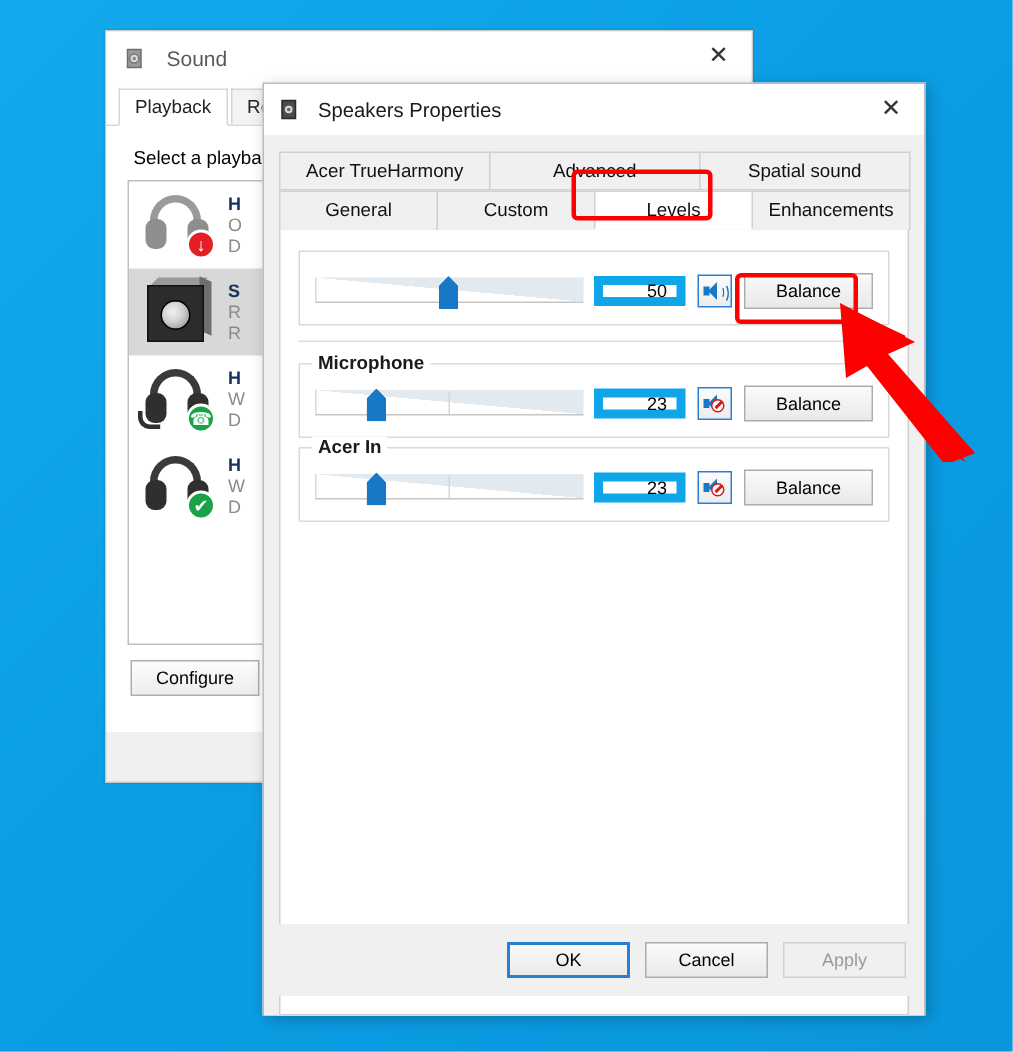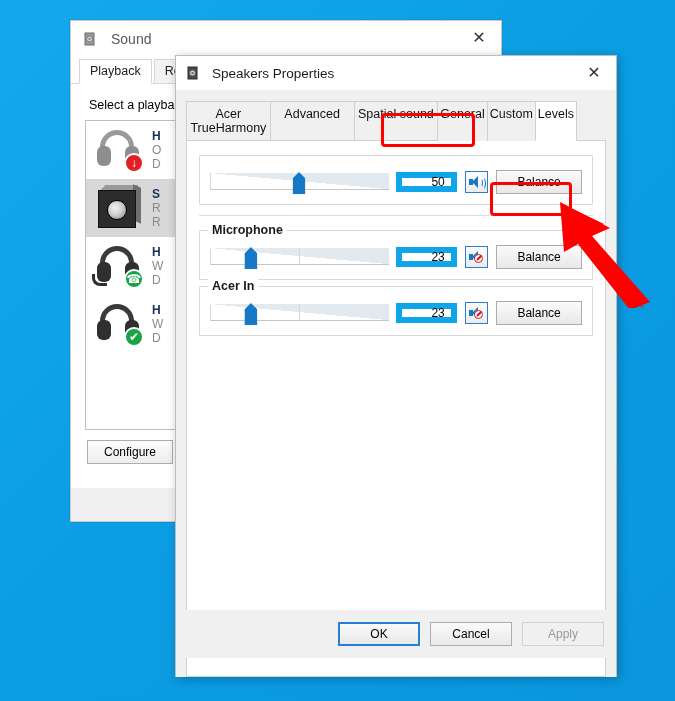--- a/index.html
+++ b/index.html
@@ -229,21 +229,21 @@
     background: #f0f0f0;
     padding: 10px 10px 0 10px;
     height: 586px;
     box-sizing: border-box;
     display: flex;
     flex-direction: column;
   }
   
   #props-tabs {
     display: flex;
-    flex-direction: row;
+    flex-direction: column;
     margin-bottom: -1px;
     position: relative;
     z-index: 3;
   }
   .tab-row { display: flex; }
   .ptab {
     flex: 1;
     text-align: center;
     font-size: 12.5px;
     padding: 5px 2px 5px 2px;
@@ -400,21 +400,21 @@
     margin: 10px 0 14px 0;
   }
   
   #props-buttons {
     display: flex;
     justify-content: flex-end;
     gap: 10px;
     padding: 12px 12px 12px 0;
     background: #f0f0f0;
     position: absolute;
-    left: 0; right: 0; bottom: 18px;
+    left: 0; right: 0; bottom: 12px;
     box-sizing: border-box;
   }
   .dlg-btn {
     width: 82px; height: 24px;
     font-size: 12px;
     background: linear-gradient(#fafafa,#e9e9e9);
     border: 1px solid #acacac;
     font-family: "Liberation Sans", sans-serif;
     color: #000;
   }
@@ -552,20 +552,21 @@
     <div id="props-tabs">
       <div class="tab-row top">
         <div class="ptab">Acer TrueHarmony</div>
         <div class="ptab">Advanced</div>
         <div class="ptab">Spatial sound</div>
       </div>
       <div class="tab-row bottom">
         <div class="ptab">General</div>
         <div class="ptab">Custom</div>
         <div class="ptab active">Levels</div>
+        <div class="ptab">Enhancements</div>
       </div>
     </div>
 
     <div id="tab-panel">
 
       <div class="group">
         <div class="row">
           <div class="slider">
             <div class="track"></div>
             <div class="ticks">

